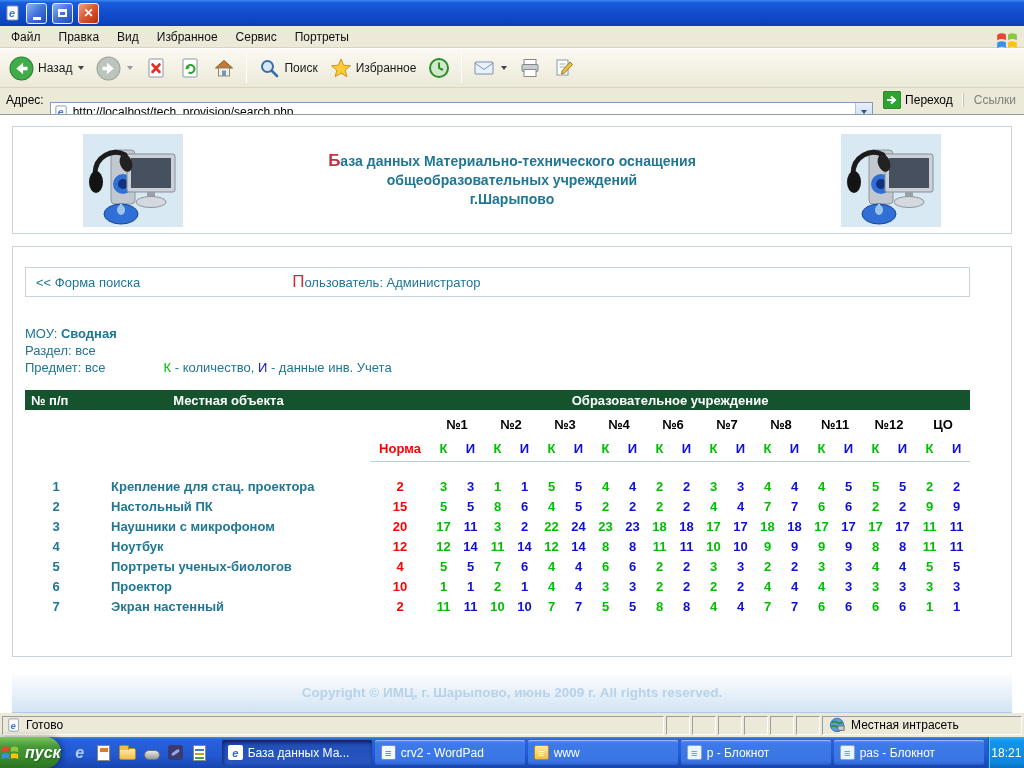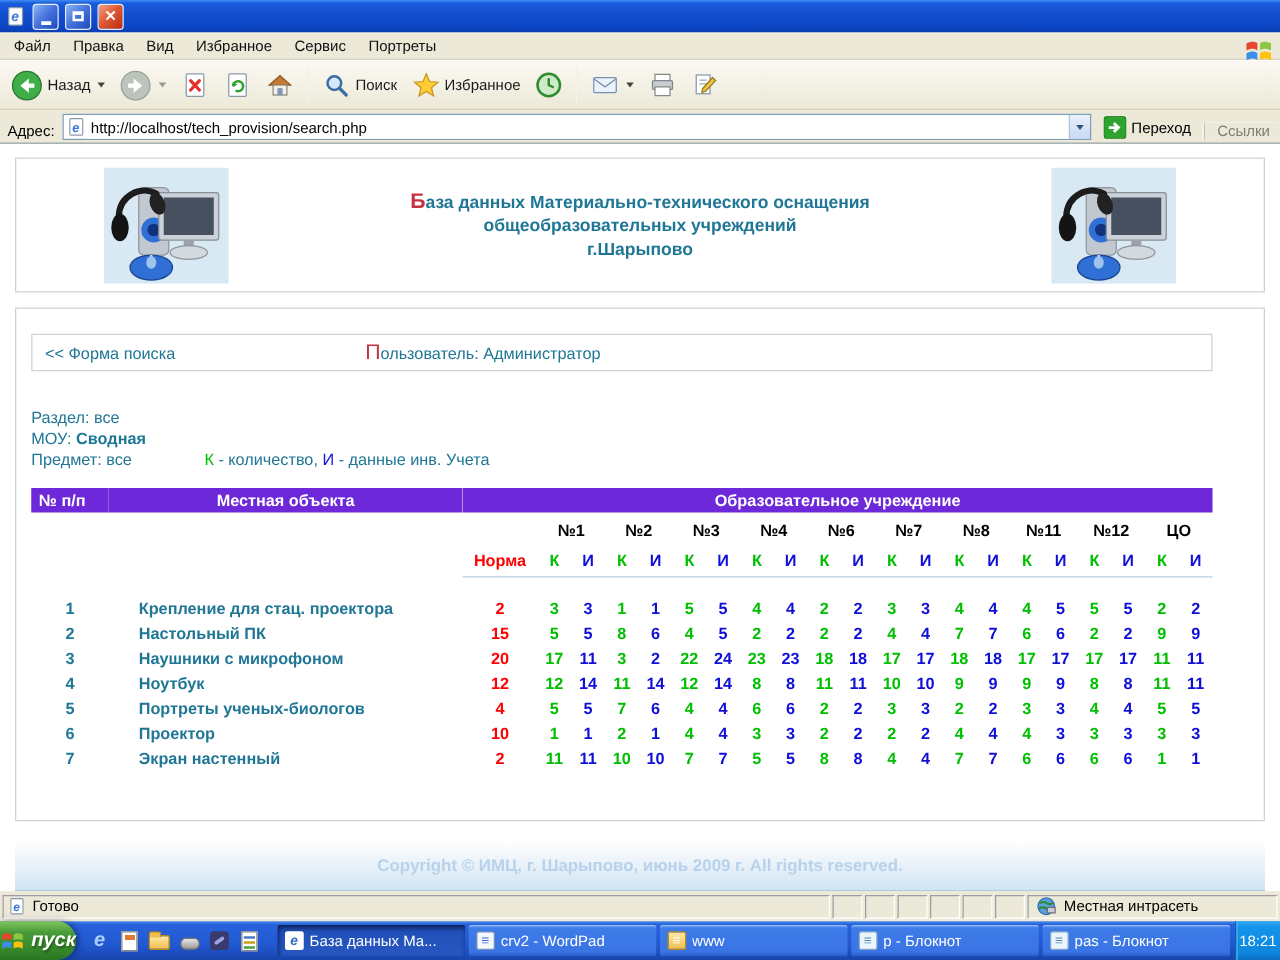--- a/index.html
+++ b/index.html
@@ -25,21 +25,21 @@
   .winflag-box { position:absolute; right:4px; top:2px; width:26px; height:26px; display:flex; align-items:center; justify-content:center; }
 
   
   .toolbar { height:40px; display:flex; align-items:center; gap:2px; padding:0 4px; background:linear-gradient(#FBF9F2,#ECE9D8); border-top:1px solid #fff; border-bottom:1px solid #D8D4C4; }
   .tbtn { display:flex; align-items:center; gap:4px; padding:2px 5px; font-size:12px; color:#1a1a1a; }
   .tsep { width:1px; height:30px; background:#C6C2AE; border-right:1px solid #fff; margin:0 4px; }
   .dd { width:0; height:0; border-left:3.5px solid transparent; border-right:3.5px solid transparent; border-top:4px solid #444; margin-left:2px; }
   .dd.dim { border-top-color:#9a9a9a; }
 
   
-  .addressbar { height:26px; display:flex; align-items:flex-end; gap:6px; padding:0 2px 2px 6px; background:#ECE9D8; }
+  .addressbar { height:26px; display:flex; align-items:center; gap:6px; padding:0 2px 2px 6px; background:#ECE9D8; }
   .addr-label { font-size:12px; color:#000; }
   .addr-field { flex:1; height:21px; background:#fff; border:1px solid #7F9DB9; display:flex; align-items:center; padding-left:3px;margin-top:24px; }
   .addr-field input { flex:1; border:none; outline:none; font-size:12px; font-family:"Liberation Sans",sans-serif; height:100%; padding:0 0 0 4px; }
   .combo-btn { width:17px; height:19px; background:linear-gradient(#E9F1FC,#C6D8F0); border-left:1px solid #AEC4DC; display:flex; align-items:center; justify-content:center; }
   .combo-btn .dd { border-top-color:#33507A; margin:0; }
   .go-btn { display:flex; align-items:center; gap:4px; font-size:12px; padding:1px 4px; }
   .links-label { color:#7F7F76; font-size:12px; padding:0 6px 0 10px; border-left:1px solid #C6C2AE; box-shadow:-1px 0 0 #fff; }
 
   
   .viewport { height:599px; background:#fff; border-top:1px solid #919B9C; padding:11px 12px 0; overflow:hidden; }
@@ -54,21 +54,21 @@
   .nav-user { color:#1F7695; margin-left:152px; }
 
   .info { margin-top:28px; font-size:13px; color:#1F7695; line-height:17px; }
   .info b { font-weight:bold; }
   .legend { margin-left:58px; }
   .legend-k { color:#00BE00; }
   .legend-i { color:#0F0FD8; }
 
   table.results { margin-top:14px; width:945px; border-collapse:collapse; table-layout:fixed; font-size:13px; font-weight:bold; }
   table.results td { overflow:hidden; white-space:nowrap; }
-  tr.hdr td { background:#6d28d9; color:#fff; height:20px; font-size:13px; }
+  tr.hdr td { background:#14532d; color:#fff; height:20px; font-size:13px; }
   .th-num { padding-left:6px; text-align:left; }
   .th-name, .th-group { text-align:center; }
   .school-h { text-align:center; color:#000; height:27px; vertical-align:bottom; padding-bottom:5px; }
   tr.ki td { height:24px; text-align:center; vertical-align:middle; }
   .norma-lbl { color:#FF0000; }
   .klbl { color:#00BE00; }
   .ilbl { color:#0F0FD8; }
   .sepline { border-bottom:1px solid #B9CEE2; }
   tr.spacer-row td { height:15px; }
   tr.data-row td { height:20px; vertical-align:middle; }
@@ -303,22 +303,22 @@
         </svg>
     </div>
 
     <div class="main-box">
       <div class="nav-bar">
         <span class="nav-link">&lt;&lt; Форма поиска</span>
         <span class="nav-user"><span class="dropcap">П</span><span>ользователь: Администратор</span></span>
       </div>
 
       <div class="info">
+        <div><span>МОУ:</span> <b>Сводная</b></div>
         <div>Раздел: все</div>
-        <div><span>МОУ:</span> <b>Сводная</b></div>
         <div>
           <span>Предмет: все</span><span class="legend"><span class="legend-k">К</span><span> - количество, </span><span class="legend-i">И</span><span> - данные инв. Учета</span></span>
         </div>
       </div>
 
       <table class="results">
         <colgroup>
           <col style="width:62px">
             <col style="width:283px">
             <col style="width:60px">

